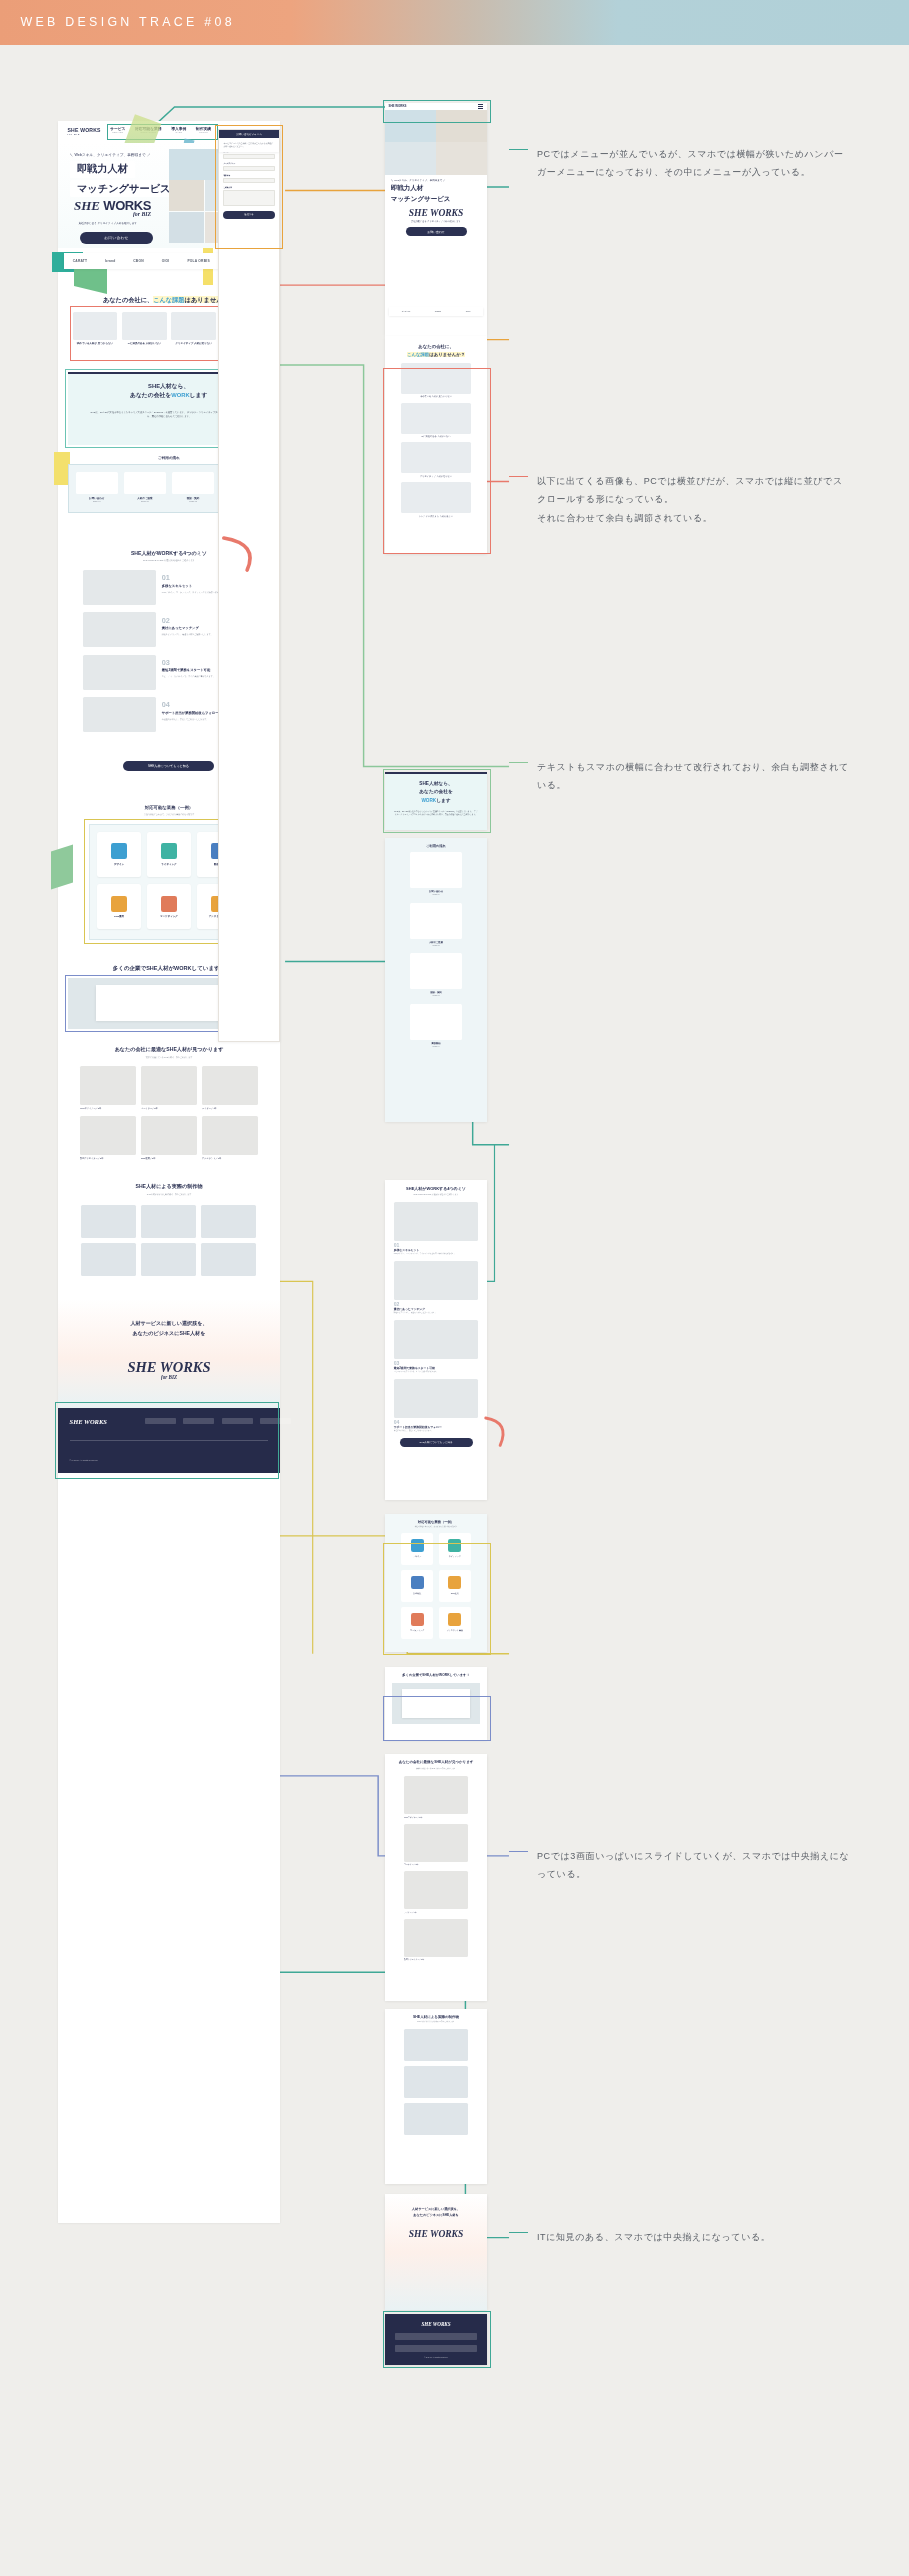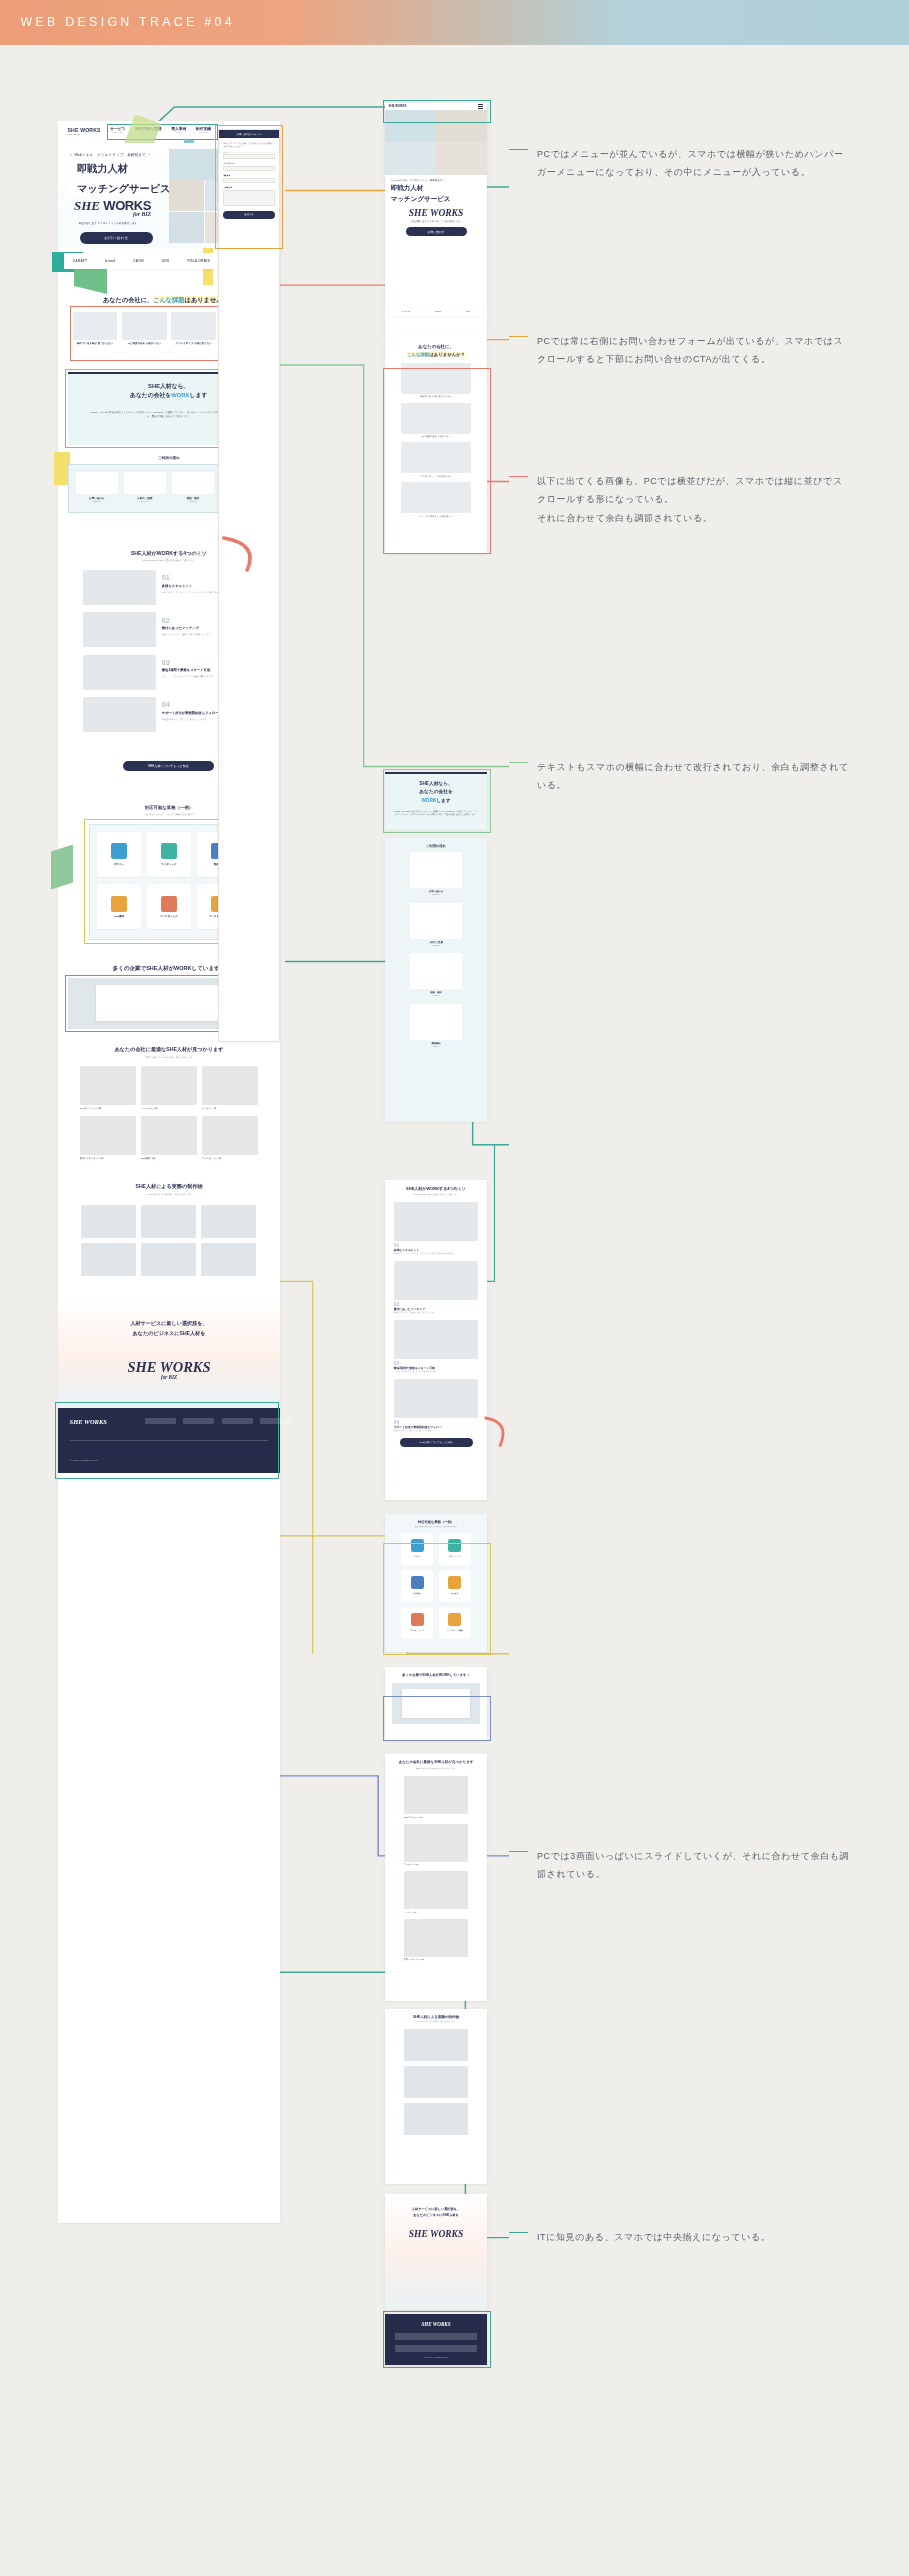--- a/index.html
+++ b/index.html
@@ -172,21 +172,21 @@
   .anno .dash{ position:absolute; left:-28px; top:3.6px; width:19px; height:1.5px;}
   .anno p{ margin:0; font-size:9px; line-height:2.05; color:#5b6068; letter-spacing:0.6px;}
 
   
   .lines{ position:absolute; left:0; top:0; width:909px; height:2576px; pointer-events:none;}
 </style>
 </head>
 <body>
 
 <div class="topbar">
-  <div class="title">WEB DESIGN TRACE #04</div>
+  <div class="title">WEB DESIGN TRACE #08</div>
 </div>
 
 <div class="canvas">
 
   <svg class="lines" viewBox="0 0 1250 3542">
 
     <path d="M200 122 L240 85 L660 85 L660 150" fill="none" stroke="#3fa896" stroke-width="2"></path>
     <path d="M662 150 L662 195 L700 195" fill="none" stroke="#3fa896" stroke-width="2"></path>
 
     <path d="M392 200 L620 200 L620 405 L700 405" fill="none" stroke="#e8a33d" stroke-width="2"></path>
@@ -734,41 +734,37 @@
   </svg>
   <svg style="position:absolute;left:480px;top:1367px;width:36px;height:40px;" viewBox="0 0 50 55" width="36" height="40">
     <path d="M8 8 Q 42 14 28 46" fill="none" stroke="#e8796b" stroke-width="4" stroke-linecap="round"></path>
   </svg>
 
   <div class="anno" style="left:537px;top:100px;">
     <div class="dash" style="background:#3fa896"></div>
     <p>PCではメニューが並んでいるが、スマホでは横幅が狭いためハンバーガーメニューになっており、その中にメニューが入っている。</p>
   </div>
 
-  <div class="anno" style="left:537px;top:287px;">
-    <div class="dash" style="background:#e8a33d"></div>
-    <p>PCでは常に右側にお問い合わせフォームが出ているが、スマホではスクロールすると下部にお問い合せのCTAが出てくる。</p>
-  </div>
 
   <div class="anno" style="left:537px;top:427px;">
     <div class="dash" style="background:#e8796b"></div>
     <p style="white-space:pre-line">以下に出てくる画像も、PCでは横並びだが、スマホでは縦に並びでスクロールする形になっている。
 それに合わせて余白も調節されている。</p>
   </div>
 
   <div class="anno" style="left:537px;top:713px;">
     <div class="dash" style="background:#8cc79a"></div>
     <p>テキストもスマホの横幅に合わせて改行されており、余白も調整されている。</p>
   </div>
 
 
 
   <div class="anno" style="left:537px;top:1802px;">
     <div class="dash" style="background:#7b8dc9"></div>
-    <p>PCでは3画面いっぱいにスライドしていくが、それに合わせて余白も調節されている。</p>
+    <p>PCでは3画面いっぱいにスライドしていくが、スマホでは中央揃えになっている。</p>
   </div>
 
   <div class="anno" style="left:537px;top:2183px;">
     <div class="dash" style="background:#3fa896"></div>
     <p>ITに知見のある、スマホでは中央揃えになっている。</p>
   </div>
 
 </div>
 
 

